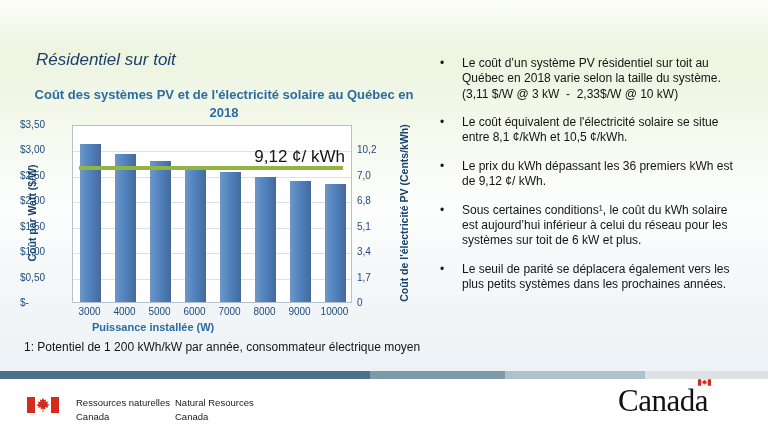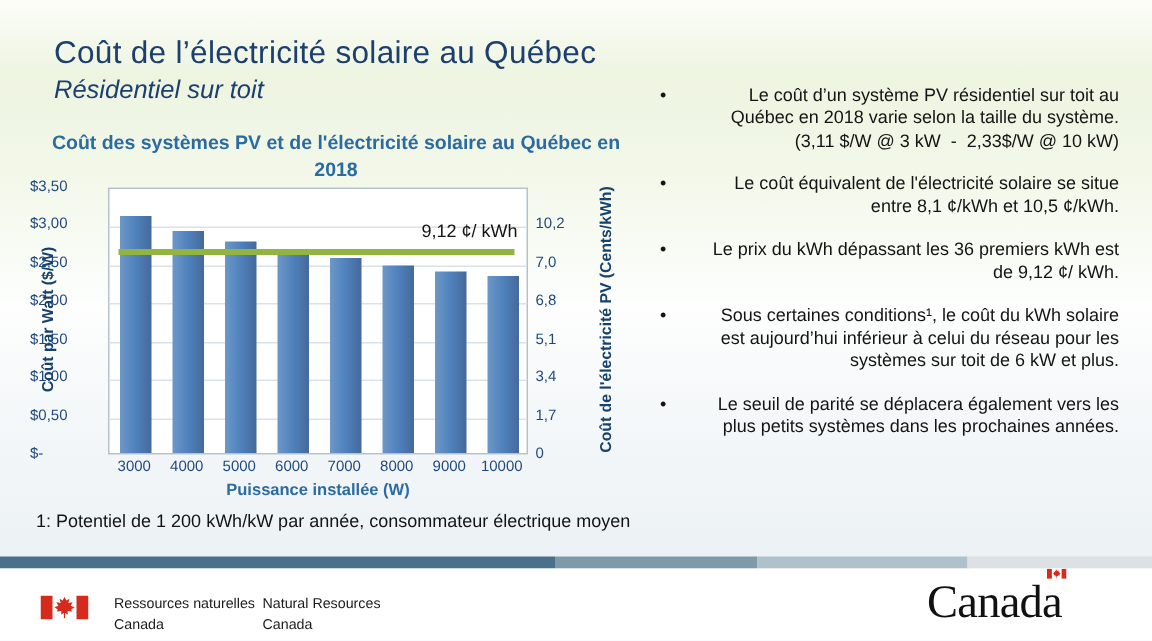--- a/index.html
+++ b/index.html
@@ -13,58 +13,57 @@
     background:linear-gradient(to bottom,#fcfdf8 0%,#edf4e0 12%,#f3f8ea 28%,#fdfefd 48%,#f2f6f8 70%,#e8eef3 100%);}
   .title{position:absolute;left:36px;top:24px;font-size:21px;color:var(--navy);letter-spacing:.2px;}
   .subtitle{position:absolute;left:36px;top:50px;font-size:17px;font-style:italic;color:var(--navy);}
   .chart-title{position:absolute;left:28px;top:86px;width:392px;text-align:center;
     font-size:13px;font-weight:bold;color:var(--chart-blue);line-height:1.4;}
   .plot{position:absolute;left:72px;top:125px;width:280px;height:178px;background:#fff;
     border:1px solid #b3c2cc;}
   .gridline{position:absolute;left:0;width:100%;height:1px;background:var(--grid);}
   .bar{position:absolute;bottom:0;width:21px;background:linear-gradient(90deg,#6d97c7,#4f81bd 50%,#45699a);}
   .refline{position:absolute;left:6px;right:8px;height:4px;background:var(--line-green);}
-  .ref-label{position:absolute;right:6px;font-size:12px;color:#141414;white-space:nowrap;}
+  .ref-label{position:absolute;right:6px;font-size:17px;color:#141414;white-space:nowrap;}
   .yticksL,.yticksR{position:absolute;top:125px;height:178px;font-size:10px;color:var(--axis-navy);}
   .yticksL{left:20px;width:46px;}
   .yticksR{left:357px;width:34px;}
   .ytick{position:absolute;width:100%;}
   .yticksL .ytick{}
   .yticksR .ytick{text-align:left;}
   .xticks{position:absolute;left:72px;top:306px;width:280px;height:14px;font-size:10px;color:var(--axis-navy);}
   .xtick{position:absolute;top:0;text-align:center;}
   .axis-title{position:absolute;width:178px;text-align:center;font-size:10.5px;font-weight:bold;
     color:#17426b;transform:rotate(-90deg);white-space:nowrap;}
   .axis-title.left{left:-57px;top:207px;}
   .axis-title.right{left:315px;top:207px;}
-  .x-axis-title{position:absolute;left:92px;top:321px;width:240px;text-align:center;
+  .x-axis-title{position:absolute;left:92px;top:321px;width:240px;text-align:left;
     font-size:11px;font-weight:bold;color:var(--chart-blue);}
   .footnote{position:absolute;left:24px;top:340px;font-size:12px;color:#141414;}
   .copyright{position:absolute;left:16px;top:360px;font-size:9.5px;color:#2a2a2a;}
   .bullets{position:absolute;left:440px;top:56px;width:306px;display:flex;flex-direction:column;gap:13px;}
   .bullet-row{display:flex;}
   .bullet-dot{width:22px;flex:0 0 22px;font-size:12px;color:#141414;line-height:1.28;}
-  .bullet-text{font-size:12px;line-height:1.28;color:#141414;text-align:right;}
+  .bullet-text{font-size:12px;line-height:1.28;color:#141414;}
   .divider{position:absolute;left:0;top:371px;width:768px;height:8px;display:flex;}
   .divider-seg{height:100%;}
   .footer{position:absolute;left:0;top:379px;width:768px;height:48px;background:#fff;}
   .flag{position:absolute;left:27px;top:18px;width:32px;height:16px;}
   .dept{position:absolute;top:17px;font-size:9.5px;line-height:1.45;color:#1a1a1a;}
   .dept.fr{left:76px;}
   .dept.en{left:175px;}
   .wordmark-wrap{position:absolute;left:618px;top:4px;}
   .wordmark{font-family:"Liberation Serif",serif;font-size:31px;color:#111;letter-spacing:-.5px;}
   .mini-flag{position:absolute;right:-3px;top:-4px;width:13px;height:7px;}
 </style>
 </head>
 <body>
 
 <div class="slide">
 
-  <div class="title">Coût de l’électricité solaire au Québec</div>
   <div class="subtitle">Résidentiel sur toit</div>
 
   <div class="chart-title">Coût des systèmes PV et de l'électricité solaire au Québec en 2018</div>
 
   <div class="plot" id="plot">
       <div class="gridline" style="top: 25.4px;"></div>
       <div class="gridline" style="top: 50.9px;"></div>
       <div class="gridline" style="top: 76.3px;"></div>
       <div class="gridline" style="top: 101.7px;"></div>
       <div class="gridline" style="top: 127.1px;"></div>

